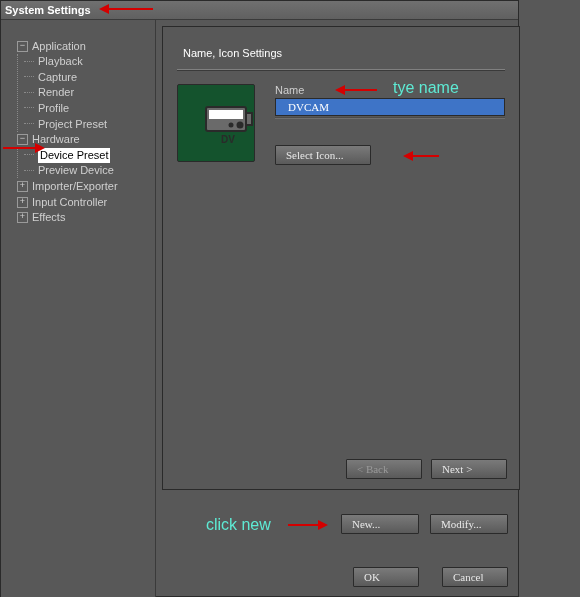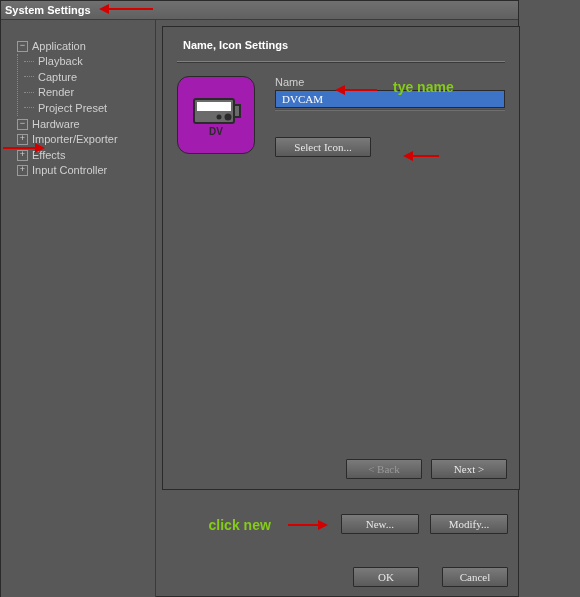--- a/index.html
+++ b/index.html
@@ -14,42 +14,42 @@
   .tree ul{list-style:none;margin:0;padding:0 0 0 6px;border-left:1px dotted #8a8a8a}
   .tree ul li{position:relative;padding-left:14px}
   .tree ul li::before{content:"";position:absolute;left:0;top:7px;width:10px;border-top:1px dotted #8a8a8a}
   .tree .lbl{display:inline-block;vertical-align:middle}
   .tree .sel .lbl{background:#fff;color:#000;padding:0 2px}
   
   .right{flex:1;position:relative}
   .wizard{position:absolute;left:6px;top:6px;right:-2px;height:462px;border:1px solid #2a2a2a;background:#585858}
   .wiz-title{height:18px;line-height:18px;padding-left:6px;background:linear-gradient(#6e6e6e,#5e5e5e);color:#fff;font-weight:bold;border-bottom:1px solid #3a3a3a}
   .wiz-body{padding:12px 14px;position:relative}
-  .section-lbl{color:#fff;font-weight:bold;margin:0 0 10px 6px}
+  .section-lbl{color:#fff;font-weight:normal;margin:8px 0 10px 6px}
   .section-line{height:1px;background:#808080;box-shadow:0 1px 0 #3a3a3a;margin-bottom:14px}
   .row{display:flex}
-  .icon-box{width:76px;height:76px;border:1px solid #2a2a2a;background:#a21caf;border-radius:12px;display:flex;align-items:center;justify-content:center}
+  .icon-box{width:76px;height:76px;border:1px solid #2a2a2a;background:#14532d;border-radius:2px;display:flex;align-items:center;justify-content:flex-end}
   .icon-box svg{width:52px;height:52px}
   .name-col{flex:1;margin-left:20px}
   .name-col .fld-lbl{color:#d0d0d0;margin-bottom:2px}
-  .name-input{width:100%;height:18px;box-sizing:border-box;background:#474747;color:#60a8ff;border:1px solid #2a2a2a;padding:1px 6px;font:11px Tahoma}
+  .name-input{width:100%;height:18px;box-sizing:border-box;background:#474747;color:#60a8ff;border:1px solid #2a2a2a;padding:1px 12px;font:11px Tahoma}
   .name-input::selection{background:#3e74c7;color:#fff}
   .under-line{height:2px;background:linear-gradient(#3a3a3a,#808080);margin-top:1px}
-  .btn{display:inline-block;min-width:66px;height:20px;line-height:18px;padding:0 10px;text-align:center;background:linear-gradient(#7a7a7a,#5a5a5a);border:1px solid #2a2a2a;color:#e8e8e8;font:11px Tahoma;cursor:pointer;border-radius:1px}
+  .btn{display:inline-block;min-width:66px;height:20px;line-height:18px;padding:0 10px;text-align:left;background:linear-gradient(#7a7a7a,#5a5a5a);border:1px solid #2a2a2a;color:#e8e8e8;font:11px Tahoma;cursor:pointer;border-radius:1px}
   .btn.wide{min-width:96px}
   .btn:disabled,.btn.disabled{color:#9a9a9a;cursor:default}
   .select-icon{margin-top:26px}
   .wiz-nav{position:absolute;right:12px;bottom:10px}
   .wiz-nav .btn{min-width:76px;margin-left:6px}
   .dev-btns{position:absolute;left:6px;right:-2px;top:486px;text-align:right;padding:8px 12px}
   .dev-btns .btn{margin-left:8px}
   .dlg-btns{position:absolute;right:10px;bottom:10px}
   .dlg-btns .btn{margin-left:20px;min-width:66px}
   
-  .ann-txt{position:absolute;color:#84cc16;font-weight:bold;font-size:14px;pointer-events:none}
+  .ann-txt{position:absolute;color:#5eead4;font-weight:normal;font-size:16px;pointer-events:none}
   svg.ann{position:absolute;pointer-events:none;overflow:visible}
   svg.ann line{stroke:#d40000;stroke-width:2}
   svg.ann polygon{fill:#d40000}
 </style>
 </head>
 <body>
 
 <div class="window">
   <div class="titlebar">
     <span>System Settings</span>
@@ -63,29 +63,34 @@
   <div class="body">
 
     <div class="sidebar">
       <ul class="tree">
         <li>
           <span class="exp">−</span><span class="lbl">Application</span>
           <ul>
             <li><span class="lbl">Playback</span></li>
             <li><span class="lbl">Capture</span></li>
             <li><span class="lbl">Render</span></li>
+            <li><span class="lbl">Profile</span></li>
             <li><span class="lbl">Project Preset</span></li>
           </ul>
         </li>
         <li>
           <span class="exp">−</span><span class="lbl">Hardware</span>
+          <ul>
+            <li class="sel"><span class="lbl">Device Preset</span></li>
+            <li><span class="lbl">Preview Device</span></li>
+          </ul>
         </li>
         <li><span class="exp">+</span><span class="lbl">Importer/Exporter</span></li>
+        <li><span class="exp">+</span><span class="lbl">Input Controller</span></li>
         <li><span class="exp">+</span><span class="lbl">Effects</span></li>
-        <li><span class="exp">+</span><span class="lbl">Input Controller</span></li>
       </ul>
 
       <svg class="ann" style="left:0px;top:121px" width="46" height="14">
         <line x1="2" y1="7" x2="34" y2="7"></line>
           <polygon points="34,2 34,12 44,7"></polygon>
       </svg>
     </div>
 
     <div class="right">
 

